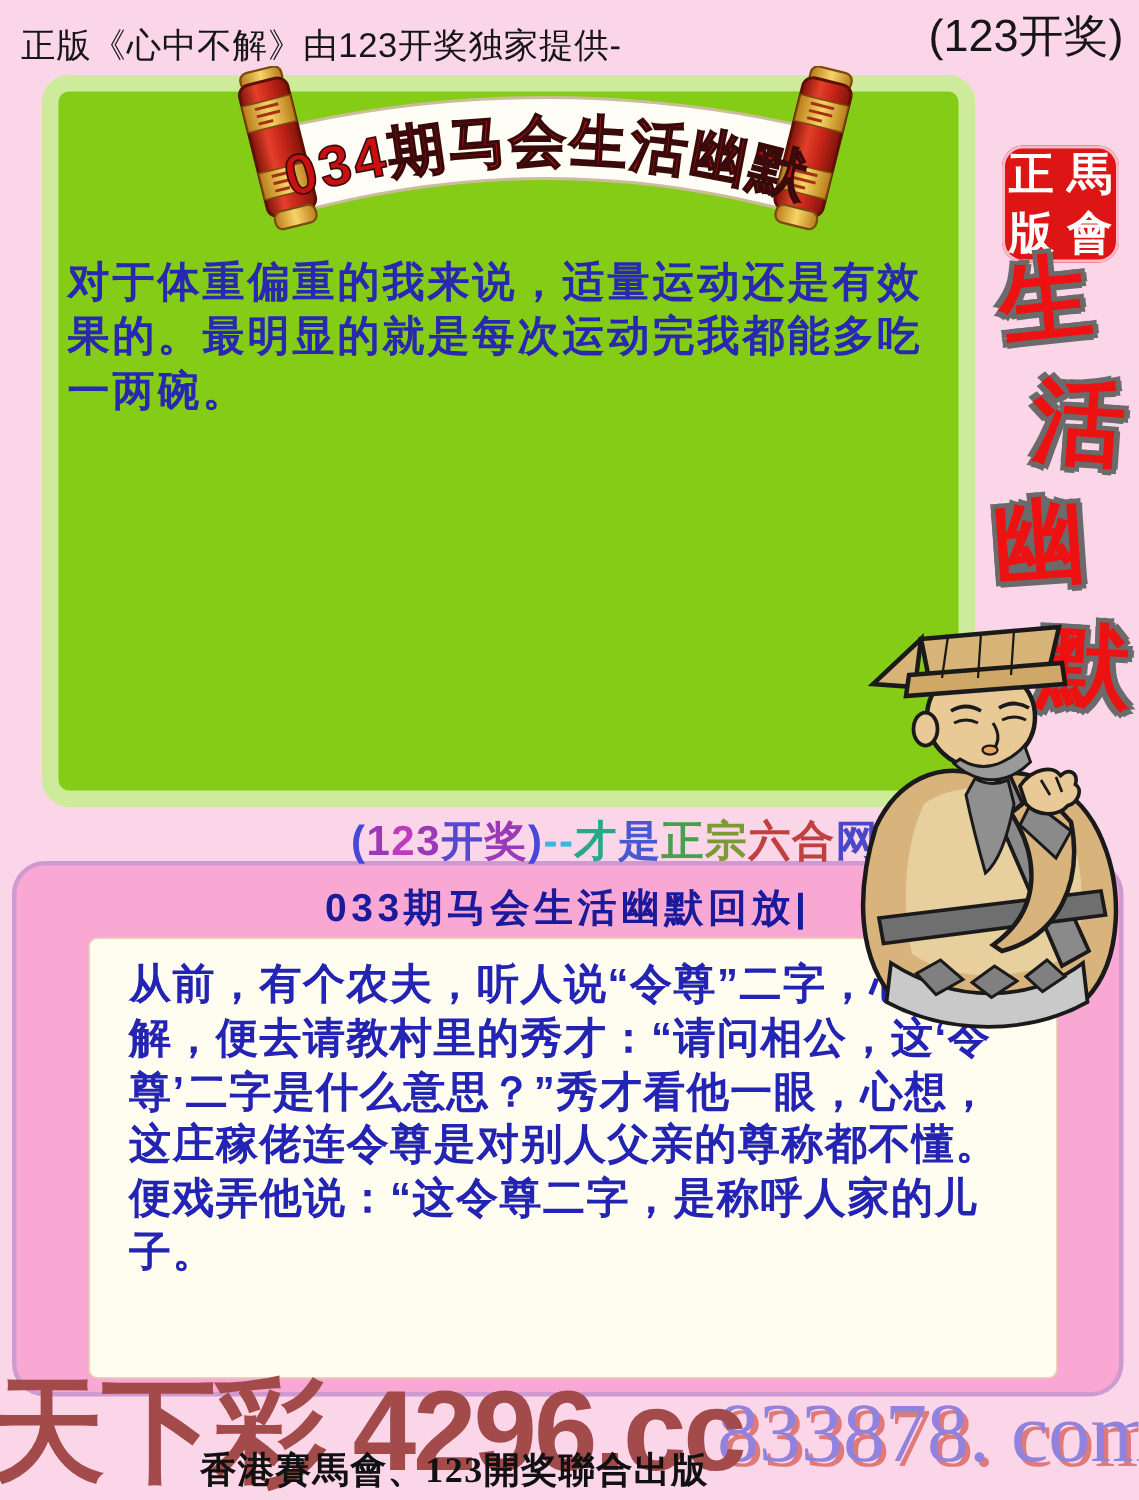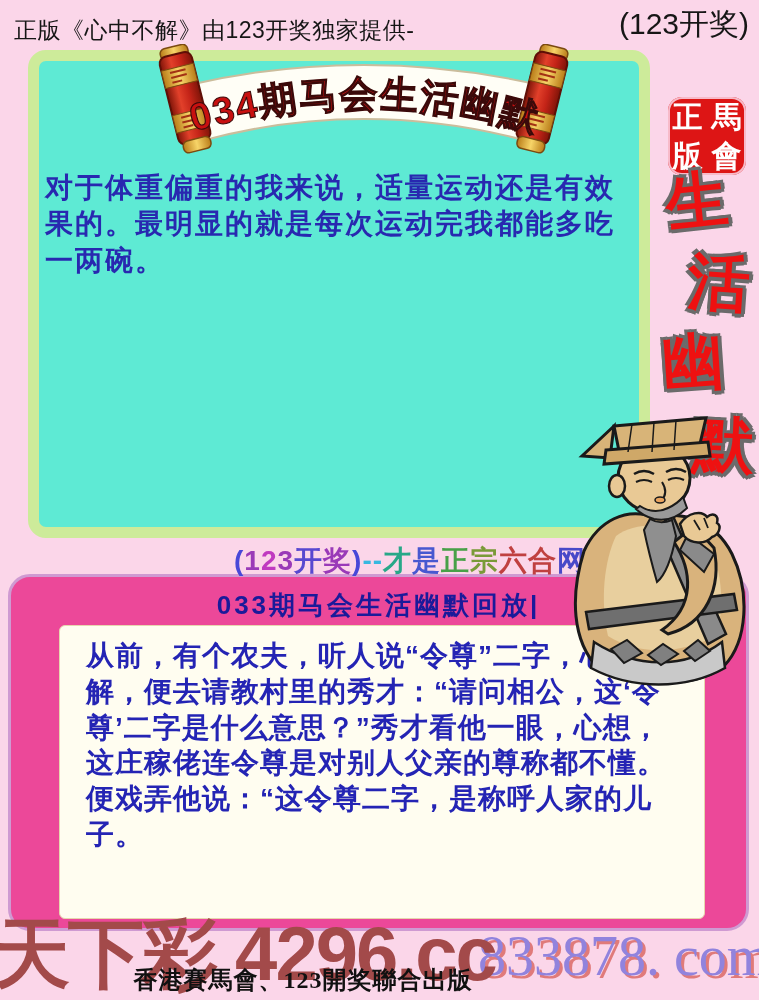--- a/index.html
+++ b/index.html
@@ -7,21 +7,21 @@
     width:759px;height:1000px;position:relative;overflow:hidden;
     background:#fbd6e9;
     font-family:"Liberation Sans",sans-serif;
   }
   
   .topbar-left{position:absolute;left:14px;top:15px;font-size:23px;color:#161616;letter-spacing:0.5px;}
   .topbar-right{position:absolute;right:10px;top:4px;font-size:30px;color:#161616;}
   
   .box1{
     position:absolute;left:28px;top:50px;width:622px;height:488px;box-sizing:border-box;
-    background:#5eead4;border:11px solid #cdeb9a;border-radius:18px;z-index:1;
+    background:#84cc16;border:11px solid #cdeb9a;border-radius:18px;z-index:1;
   }
   .box1-text{
     padding:109px 8px 0 6px;font-size:28px;line-height:1.3;letter-spacing:2px;
     color:#2828b0;font-weight:bold;
   }
   
   .scrollwrap{position:absolute;left:122px;top:44px;width:484px;height:112px;z-index:3;}
   
   .badge{
     position:absolute;left:668px;top:97px;width:78px;height:78px;background:#dd1515;
@@ -42,21 +42,21 @@
   .brand-1{left:688px;top:252px;transform:rotate(4deg);}
   .brand-2{left:662px;top:332px;transform:rotate(-4deg);}
   .brand-3{left:692px;top:414px;transform:rotate(3deg);}
   
   .cartoon{position:absolute;left:556px;top:386px;width:204px;height:302px;z-index:5;}
   
   .promo-line{position:absolute;left:234px;top:542px;font-size:28px;font-weight:bold;letter-spacing:1px;z-index:2;white-space:nowrap;}
   
   .box2{
     position:absolute;left:8px;top:574px;width:741px;height:357px;box-sizing:border-box;
-    background:#ec4899;border:3px solid #cf9ad2;border-radius:22px;z-index:1;
+    background:#f9a8d4;border:3px solid #cf9ad2;border-radius:22px;z-index:1;
   }
   .box2-title{
     margin-top:11px;text-align:center;font-size:26px;font-weight:bold;color:#1a1a9a;letter-spacing:3px;
   }
   .box2-inner{
     position:absolute;left:48px;top:48px;width:646px;height:294px;box-sizing:border-box;
     background:#fffdf0;border:1px solid #e6d6ae;border-radius:6px;
   }
   .story{
     padding:12px 20px 0 26px;font-size:28px;font-weight:bold;line-height:1.28;

